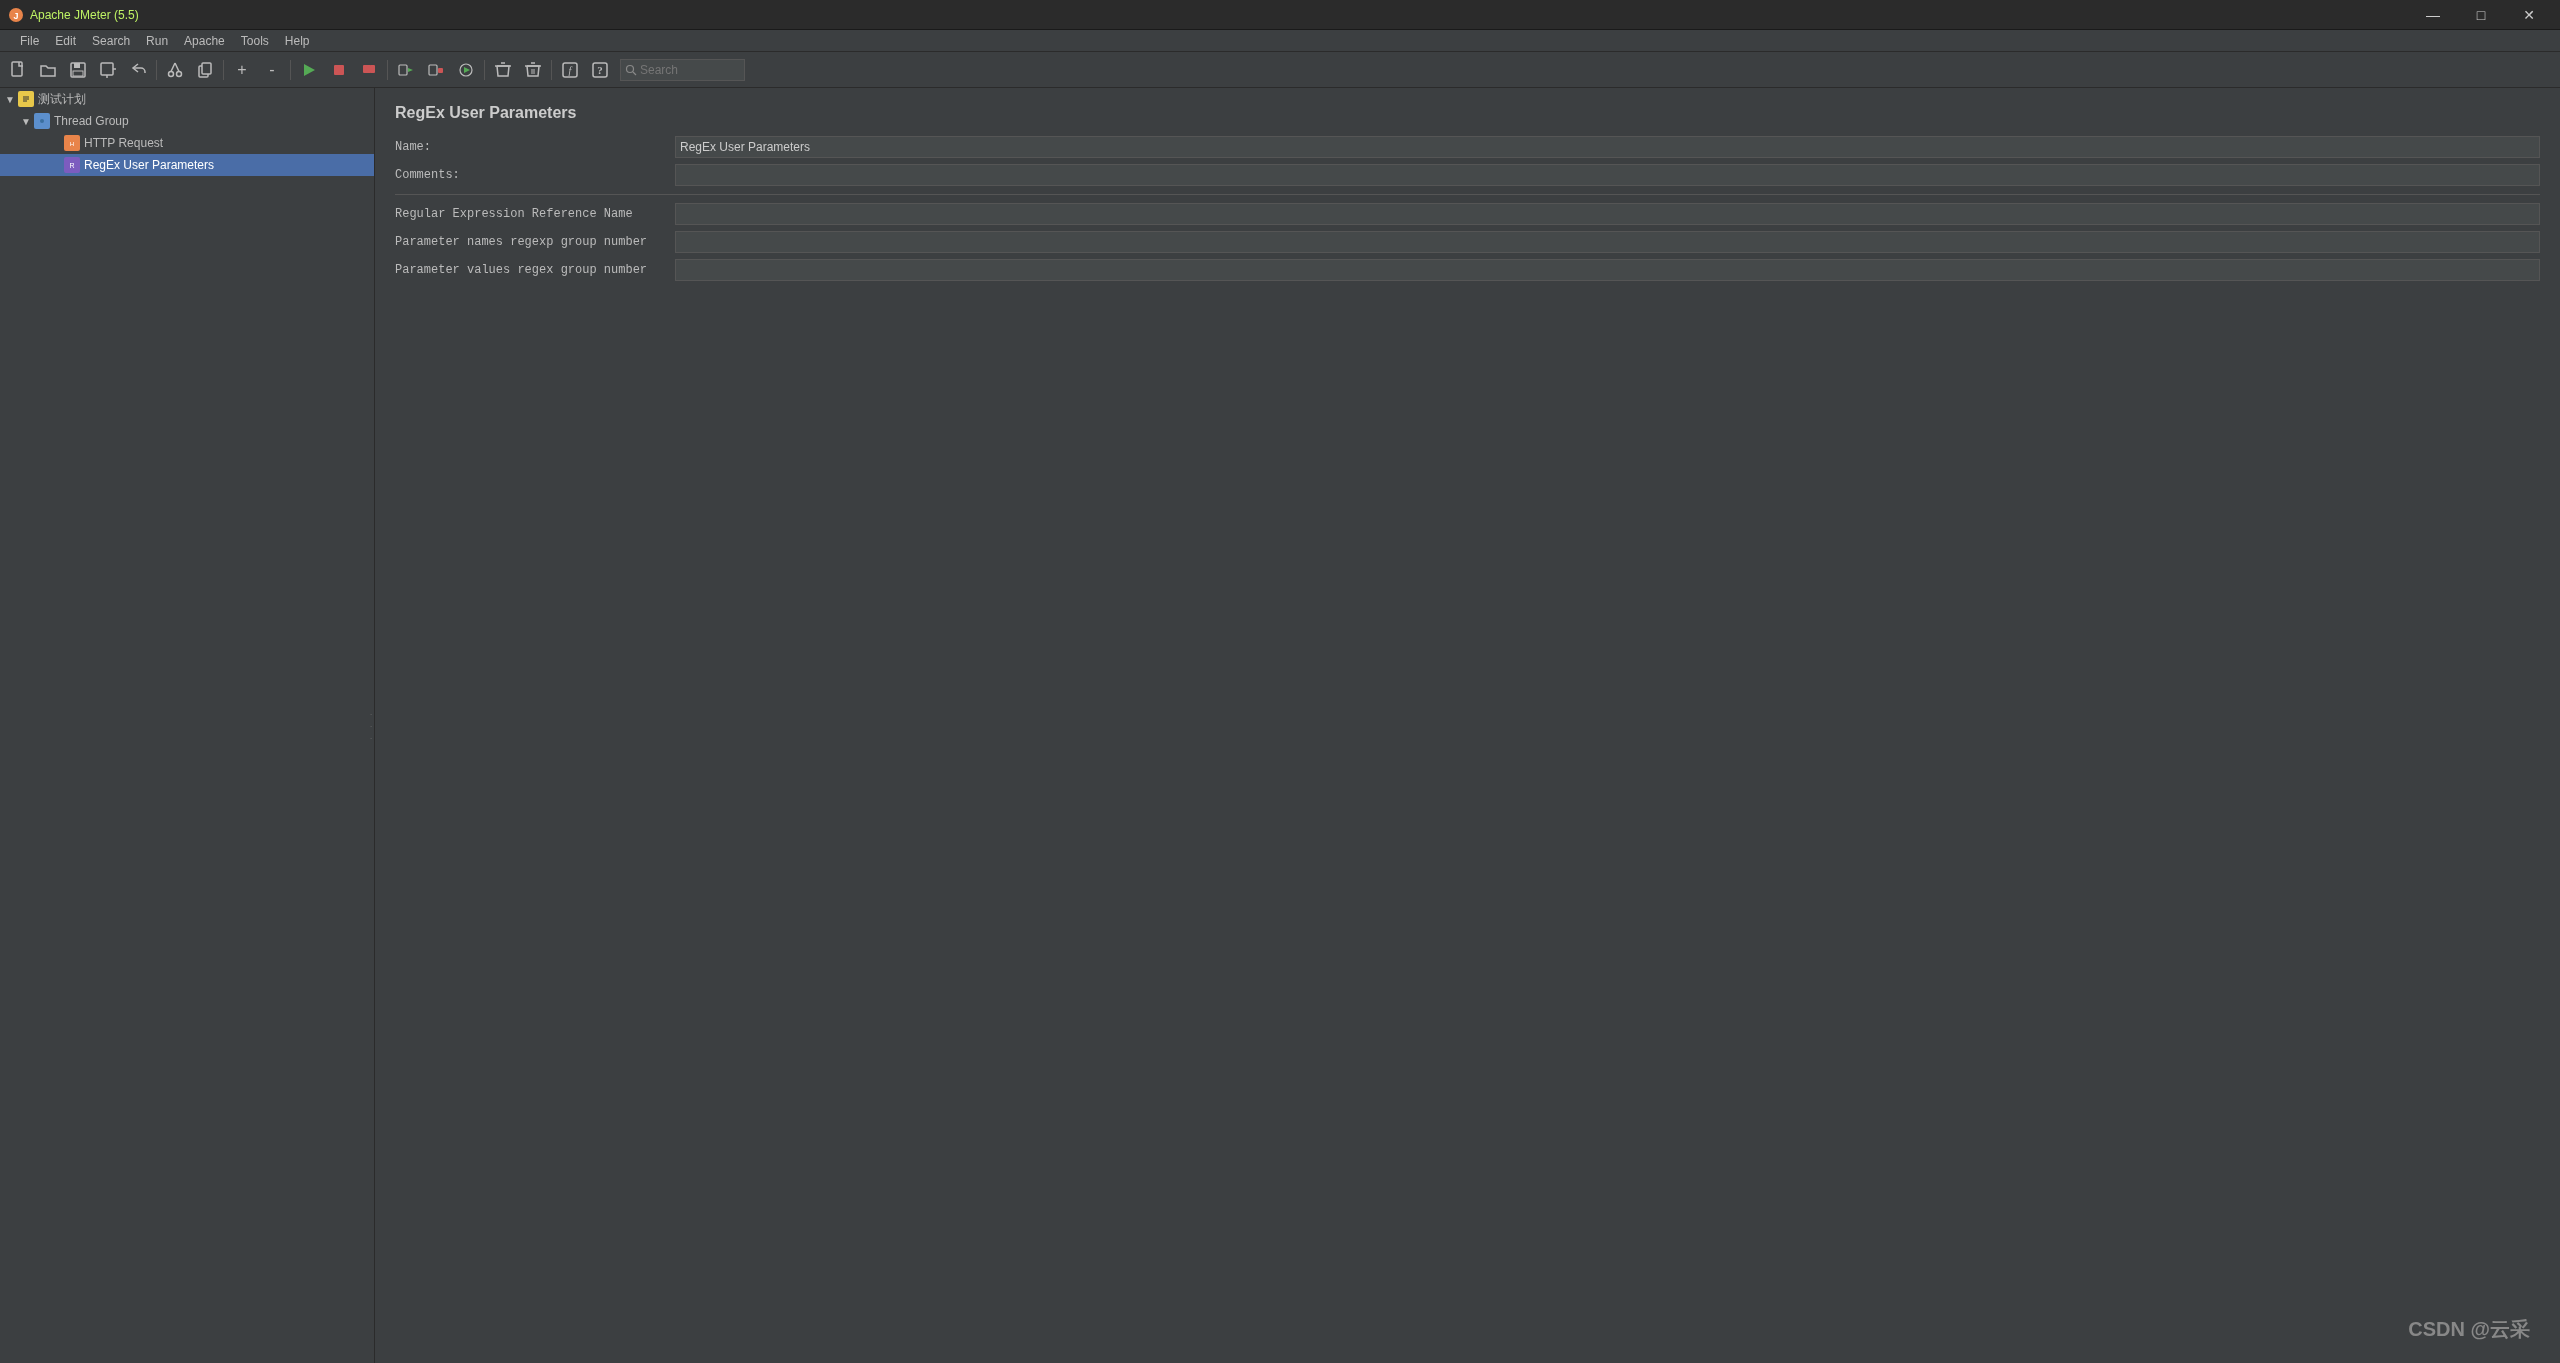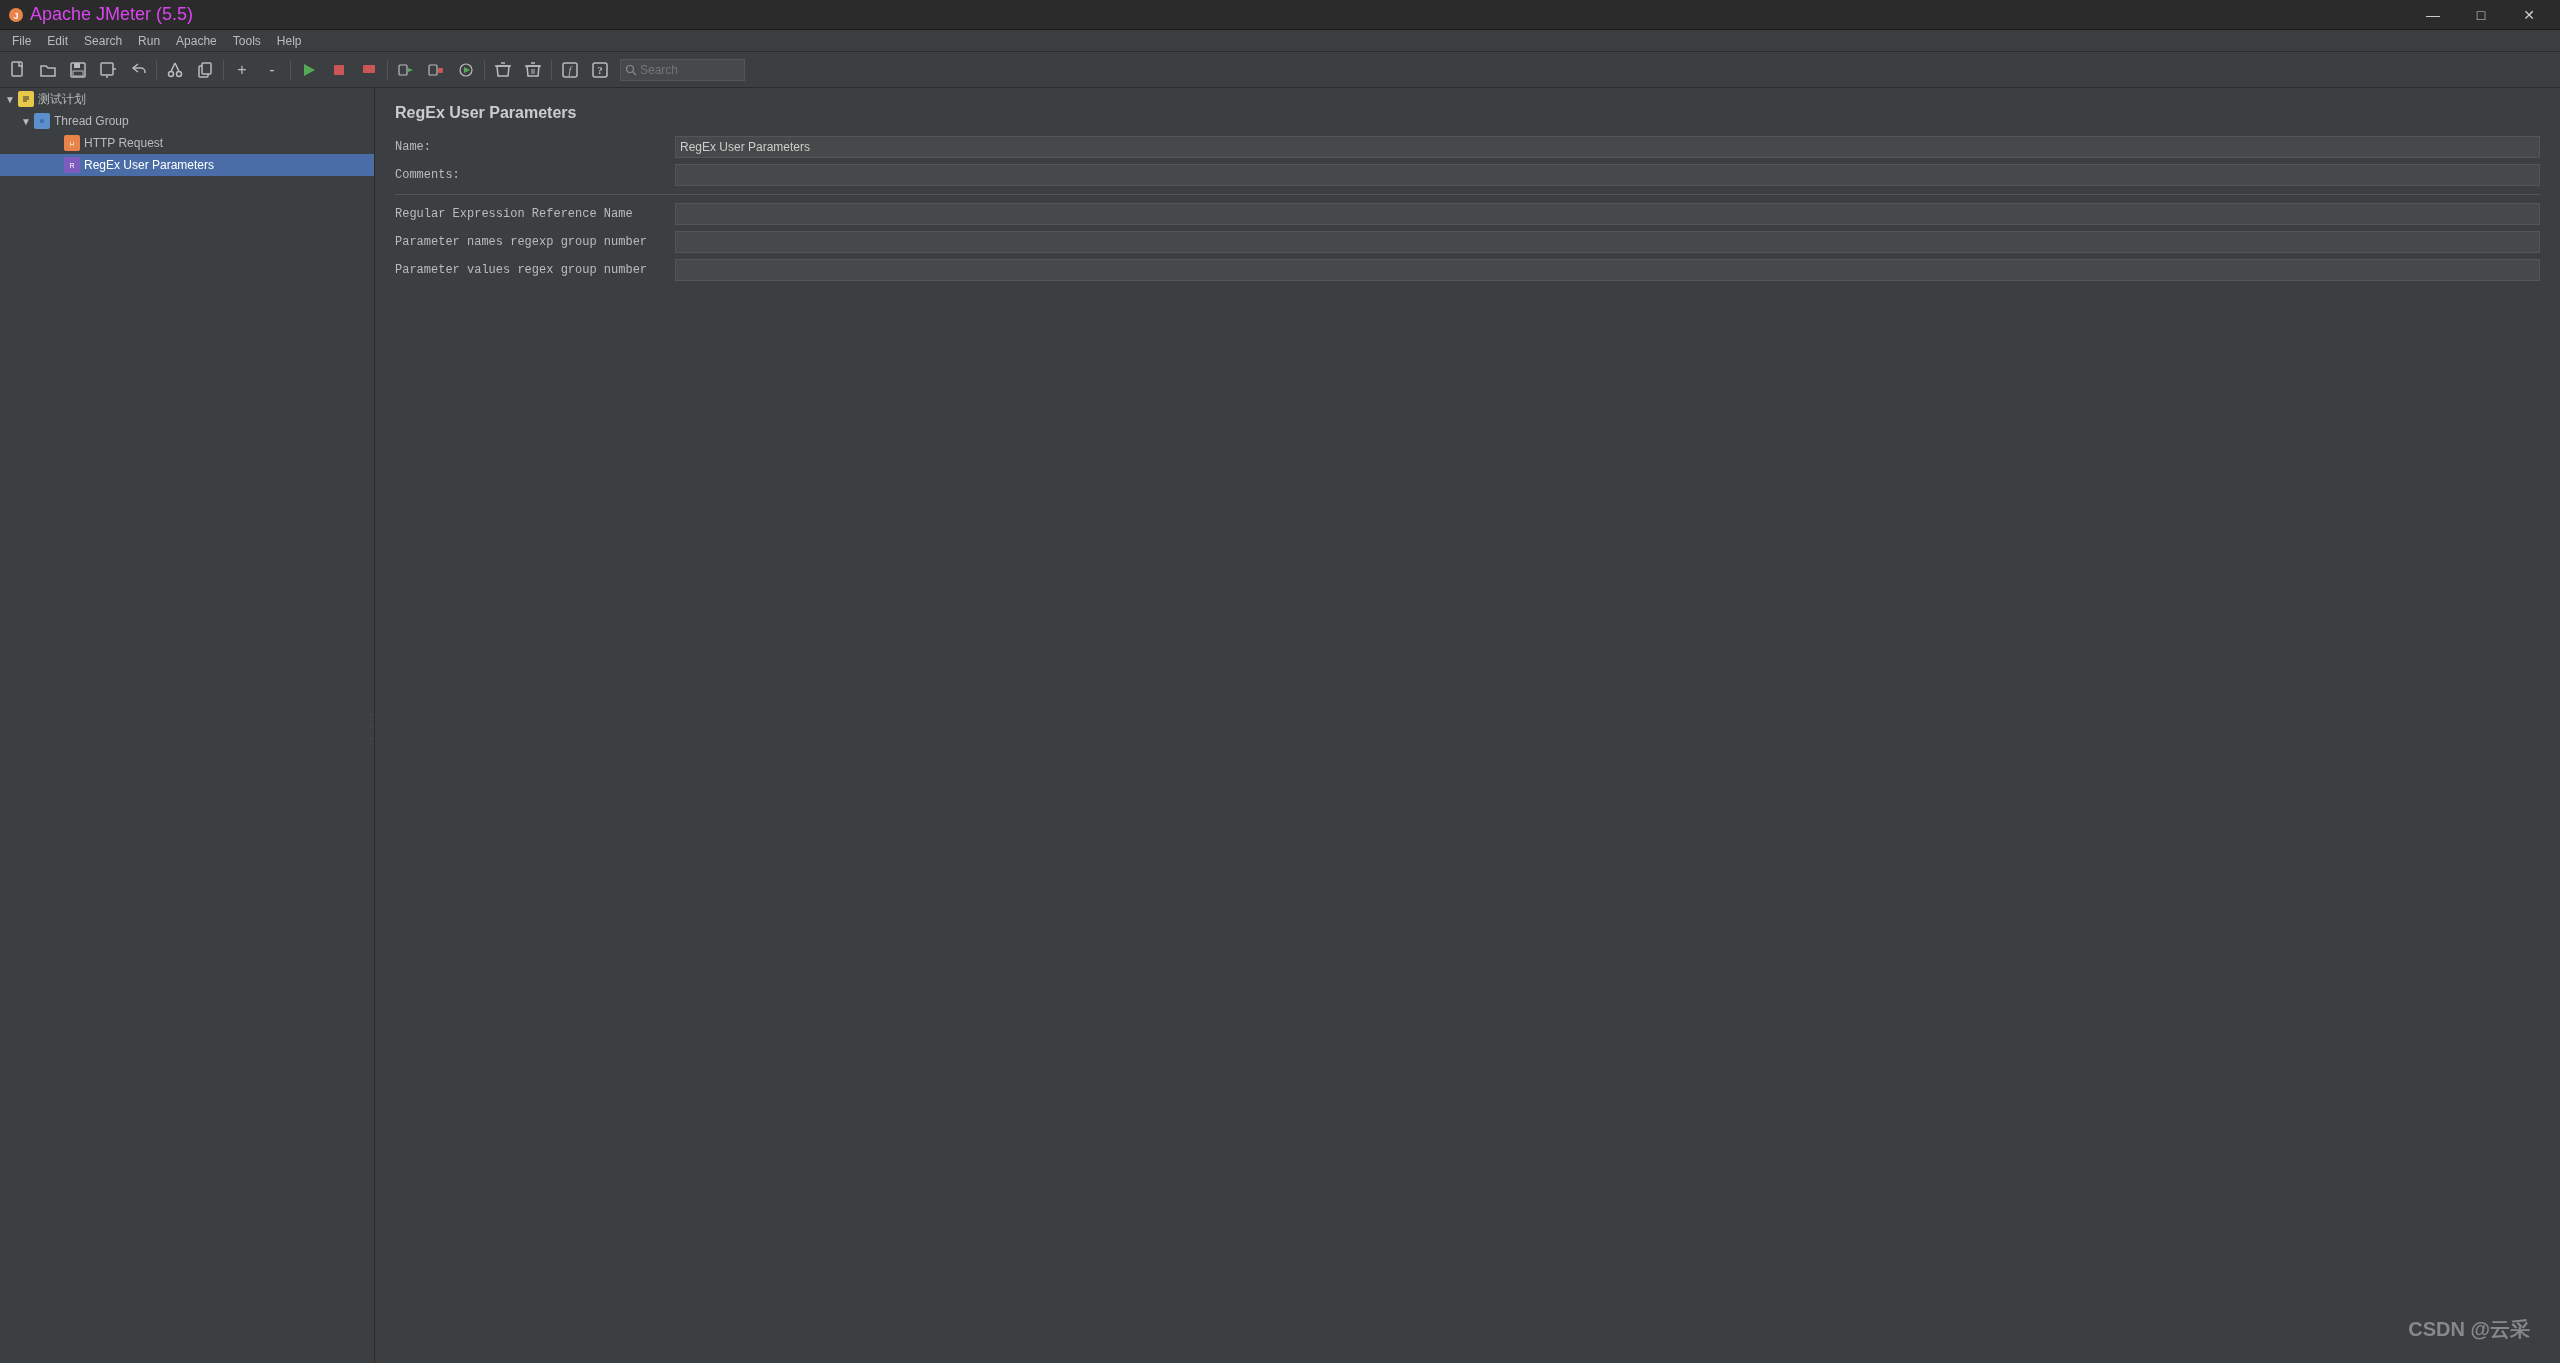--- a/index.html
+++ b/index.html
@@ -27,22 +27,22 @@
     .title-bar-left {
       display: flex;
       align-items: center;
       gap: 6px;
     }
     .title-bar-icon {
       width: 16px;
       height: 16px;
     }
     .title-bar-title {
-      font-size: 18px;
-      color: #d946ef;
+      font-size: 12px;
+      color: #bef264;
     }
     .title-bar-controls {
       display: flex;
       gap: 2px;
     }
     .title-bar-btn {
       width: 46px;
       height: 30px;
       background: transparent;
       border: none;
@@ -54,21 +54,21 @@
       justify-content: center;
     }
 
     
     .menu-bar {
       background: #3c3f41;
       height: 22px;
       display: flex;
       align-items: center;
       border-bottom: 1px solid #2b2b2b;
-      padding: 0 4px;
+      padding: 0 12px;
       text-align: center;
     }
     .menu-item {
       padding: 2px 8px;
       cursor: pointer;
       color: #bbbbbb;
       font-size: 12px;
     }
 
     

